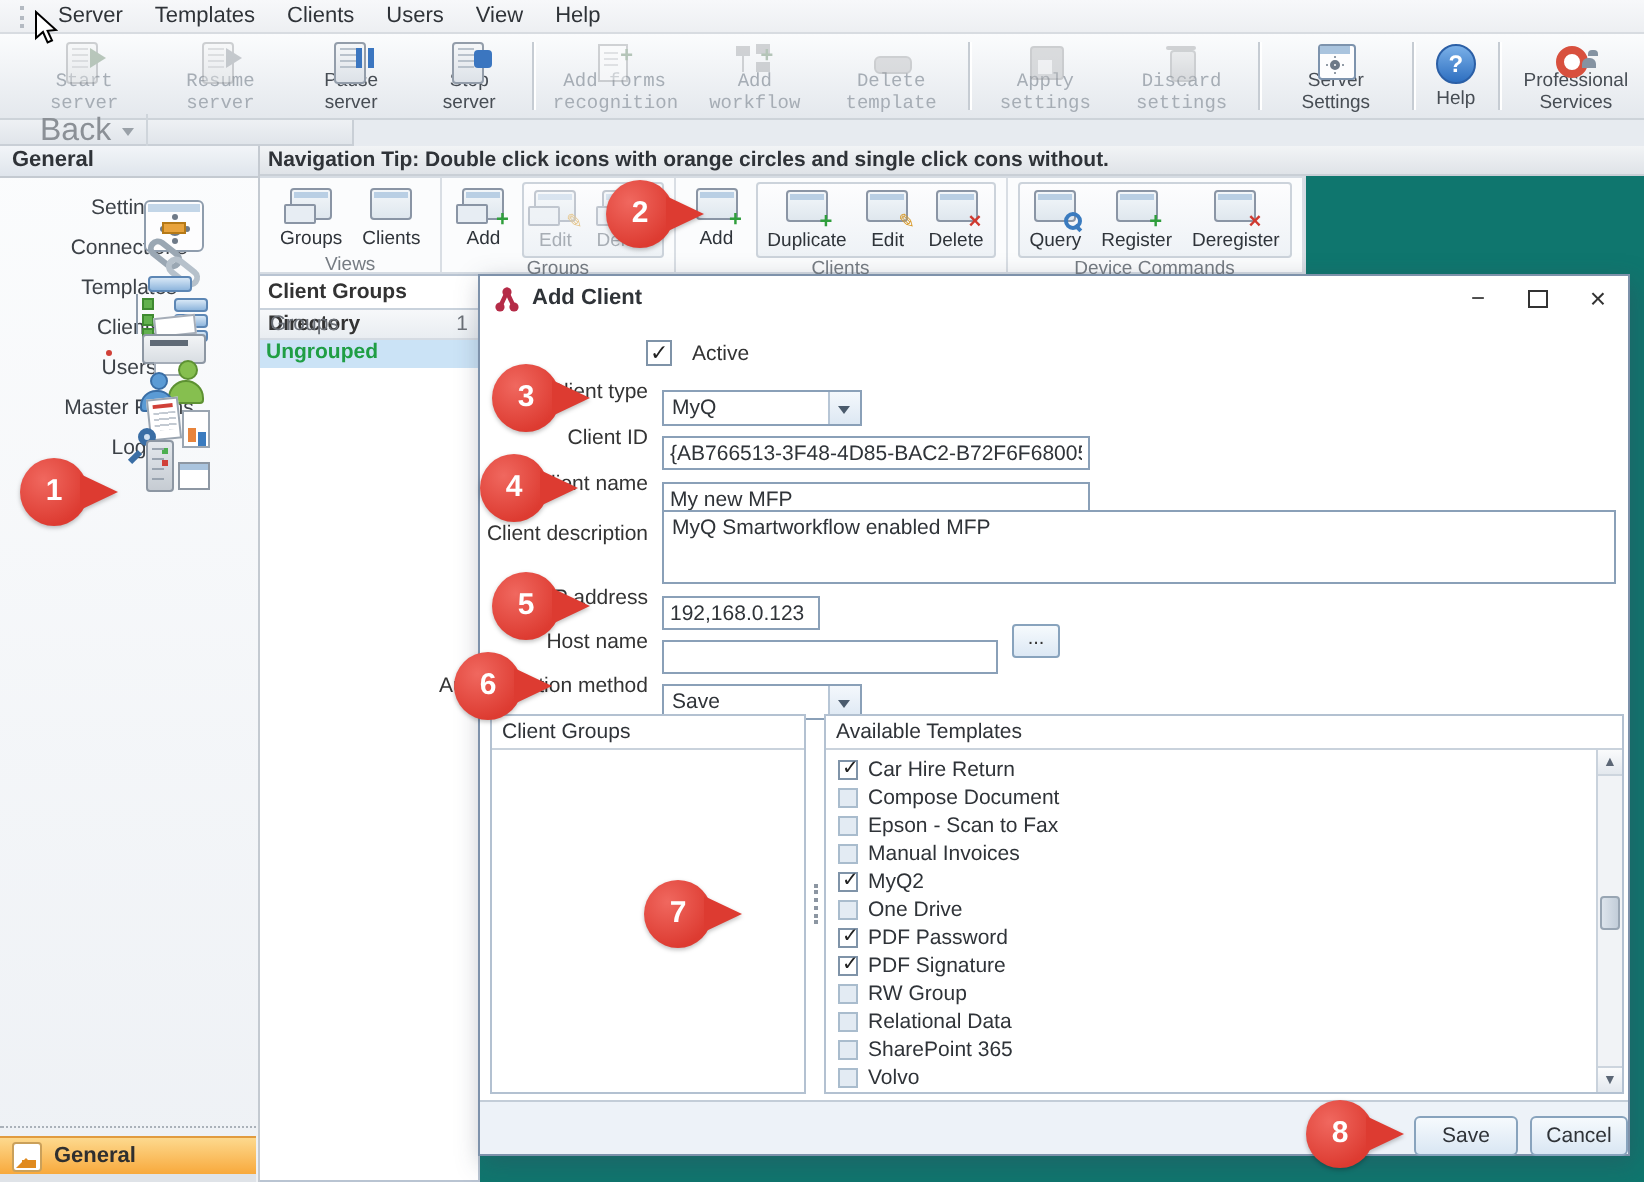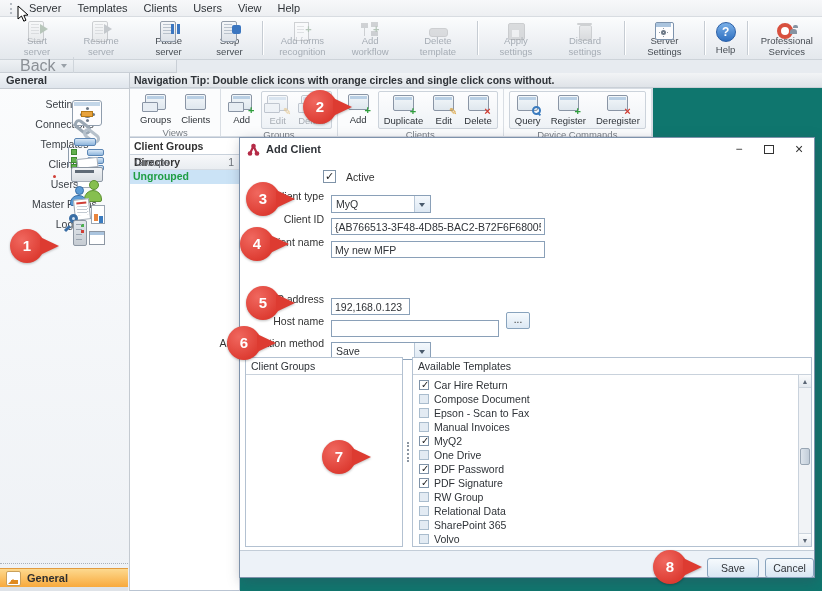--- a/index.html
+++ b/index.html
@@ -10,21 +10,21 @@
   
   #menubar { position:absolute; top:0; left:0; right:0; height:17px; background:linear-gradient(#f7f8fa,#edeff2); border-bottom:1px solid #d8dce1; display:flex; align-items:center; padding-left:10px; }
   .grip { width:3px; height:11px; border-left:2px dotted #b4bac2; margin-right:8px; }
   .menu-item { padding:1px 8px; font-size:11px; color:#2f3338; }
   #cursor { position:absolute; left:17px; top:5px; z-index:300; }
 
   
   #toolbar { position:absolute; top:17px; left:0; right:0; height:43px; background:linear-gradient(#fbfcfd,#e4e8ed); border-bottom:1px solid #cdd3d9; display:flex; align-items:stretch; padding:1px 0 1px 8px; }
   .tbtn { display:flex; flex-direction:column; align-items:center; padding:3px 5px 1px; font-size:9.5px; line-height:1.1; color:#474d54; text-align:center; }
   .tbtn .tlabel { margin-top:2px; max-width:62px; }
-  .tbtn.disabled { color:#a6adb5; }
+  .tbtn.disabled { color:#a6adb5;font-family:Liberation Mono, monospace; }
   .tbtn.disabled .ic { opacity:.45; filter:grayscale(70%); }
   .tsep { width:1px; background:#c6ccd3; box-shadow:1px 0 0 #fff; margin:3px 4px; }
   .ic { width:24px; height:22px; position:relative; display:block; }
   .ic-server::before { content:""; position:absolute; left:3px; top:0; width:14px; height:19px; border:1px solid #939daa; border-radius:2px; background:linear-gradient(#f5f7f9,#dde2e8); }
   .ic-server::after { content:""; position:absolute; left:6px; top:3px; width:8px; height:11px; background:repeating-linear-gradient(#b9c2cc 0 1px,transparent 1px 3px); }
   .mb { position:absolute; right:1px; bottom:0; width:10px; height:10px; font-weight:bold; font-size:11px; line-height:10px; text-align:center; }
   .mb-play { width:0; height:0; border:5px solid transparent; border-left:8px solid #3da044; border-right:0; }
   .mb-resume { width:0; height:0; border:5px solid transparent; border-left:8px solid #7d94ab; border-right:0; }
   .mb-pause { width:9px; height:10px; background:linear-gradient(90deg,#3b76c0 0 3px,transparent 3px 6px,#3b76c0 6px 9px); }
   .mb-stop { width:9px; height:9px; background:#3b76c0; border-radius:2px; }
@@ -449,20 +449,24 @@
     <div class="drow" style="top:72px;">
       <span class="flabel">Client ID</span>
       <input class="fld tinput" style="width: 214px;" value="{AB766513-3F48-4D85-BAC2-B72F6F680053}">
     </div>
 
     <div class="drow" style="top:95px;">
       <span class="flabel">Client name</span>
       <input class="fld tinput" style="width: 214px;" value="My new MFP">
     </div>
 
+    <div class="drow" style="top:117px;height:40px;">
+      <span class="flabel" style="top:6px;">Client description</span>
+      <textarea class="tarea" style="">MyQ Smartworkflow enabled MFP</textarea>
+    </div>
 
     <div class="drow" style="top:152px;">
       <span class="flabel">IP address</span>
       <input class="fld tinput" style="width: 79px;" value="192,168.0.123">
     </div>
 
     <div class="drow" style="top:174px;">
       <span class="flabel">Host name</span>
       <input class="fld tinput" style="width: 168px;" value="">
       <span class="browse">...</span>

